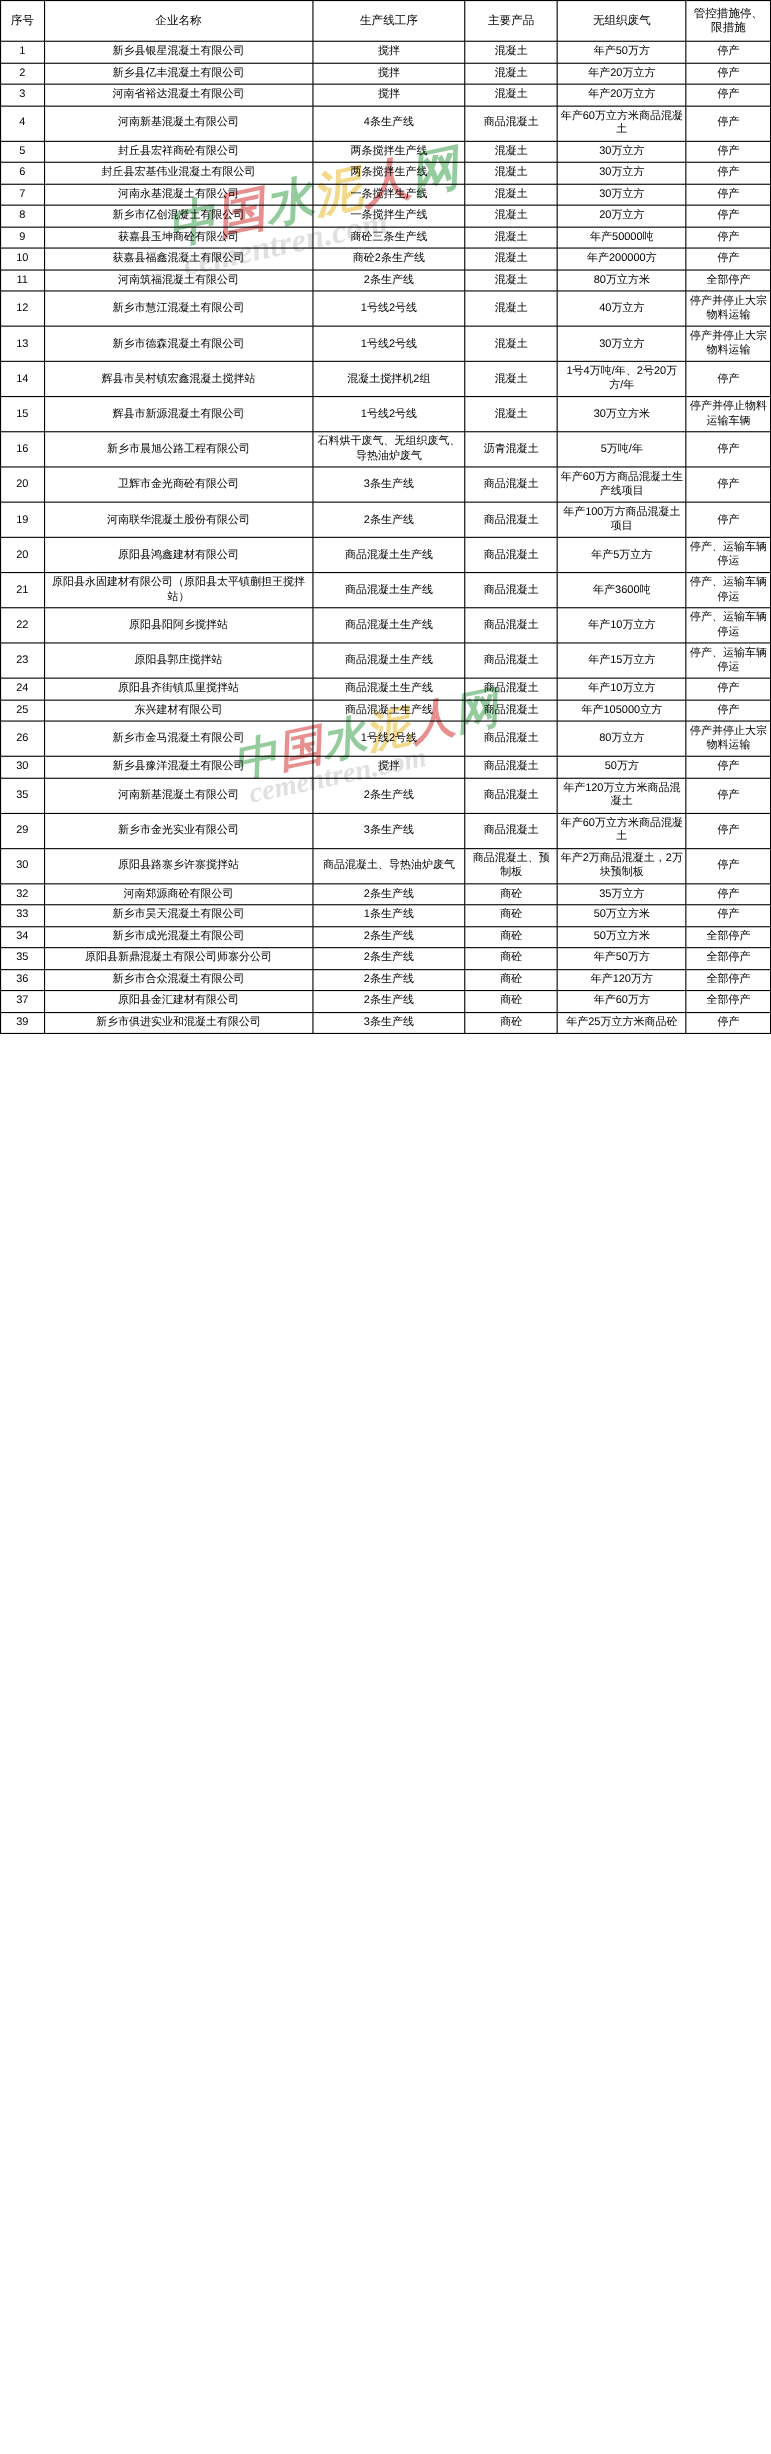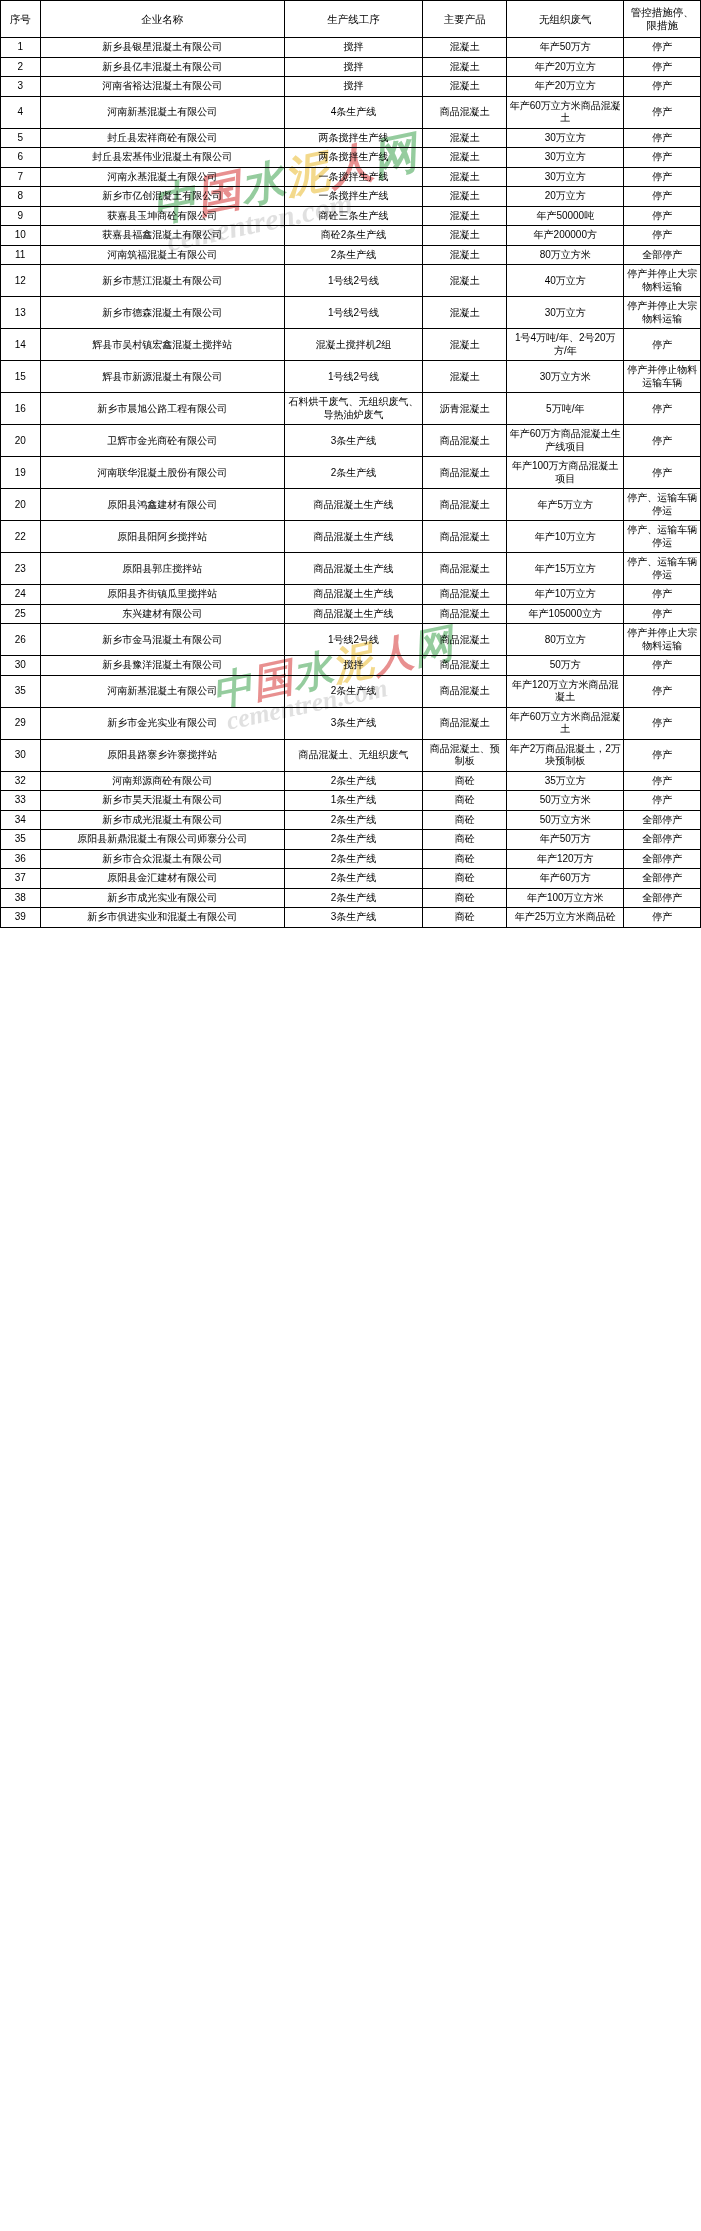--- a/index.html
+++ b/index.html
@@ -268,20 +268,28 @@
         </tr>
         <tr>
           <td>20</td>
           <td class="name">原阳县鸿鑫建材有限公司</td>
           <td>商品混凝土生产线</td>
           <td>商品混凝土</td>
           <td>年产5万立方</td>
           <td>停产、运输车辆停运</td>
         </tr>
         <tr>
+          <td>21</td>
+          <td class="name">原阳县永固建材有限公司（原阳县太平镇蒯担王搅拌站）</td>
+          <td>商品混凝土生产线</td>
+          <td>商品混凝土</td>
+          <td>年产3600吨</td>
+          <td>停产、运输车辆停运</td>
+        </tr>
+        <tr>
           <td>22</td>
           <td class="name">原阳县阳阿乡搅拌站</td>
           <td>商品混凝土生产线</td>
           <td>商品混凝土</td>
           <td>年产10万立方</td>
           <td>停产、运输车辆停运</td>
         </tr>
         <tr>
           <td>23</td>
           <td class="name">原阳县郭庄搅拌站</td>
@@ -334,21 +342,21 @@
           <td>29</td>
           <td class="name">新乡市金光实业有限公司</td>
           <td>3条生产线</td>
           <td>商品混凝土</td>
           <td>年产60万立方米商品混凝土</td>
           <td>停产</td>
         </tr>
         <tr>
           <td>30</td>
           <td class="name">原阳县路寨乡许寨搅拌站</td>
-          <td>商品混凝土、无组织废气</td>
+          <td>商品混凝土、导热油炉废气</td>
           <td>商品混凝土、预制板</td>
           <td>年产2万商品混凝土，2万块预制板</td>
           <td>停产</td>
         </tr>
         <tr>
           <td>32</td>
           <td class="name">河南郑源商砼有限公司</td>
           <td>2条生产线</td>
           <td>商砼</td>
           <td>35万立方</td>
@@ -388,28 +396,20 @@
         </tr>
         <tr>
           <td>37</td>
           <td class="name">原阳县金汇建材有限公司</td>
           <td>2条生产线</td>
           <td>商砼</td>
           <td>年产60万方</td>
           <td>全部停产</td>
         </tr>
         <tr>
-          <td>38</td>
-          <td class="name">新乡市成光实业有限公司</td>
-          <td>2条生产线</td>
-          <td>商砼</td>
-          <td>年产100万立方米</td>
-          <td>全部停产</td>
-        </tr>
-        <tr>
           <td>39</td>
           <td class="name">新乡市俱进实业和混凝土有限公司</td>
           <td>3条生产线</td>
           <td>商砼</td>
           <td>年产25万立方米商品砼</td>
           <td>停产</td>
         </tr>
       </tbody>
   </table>
 

